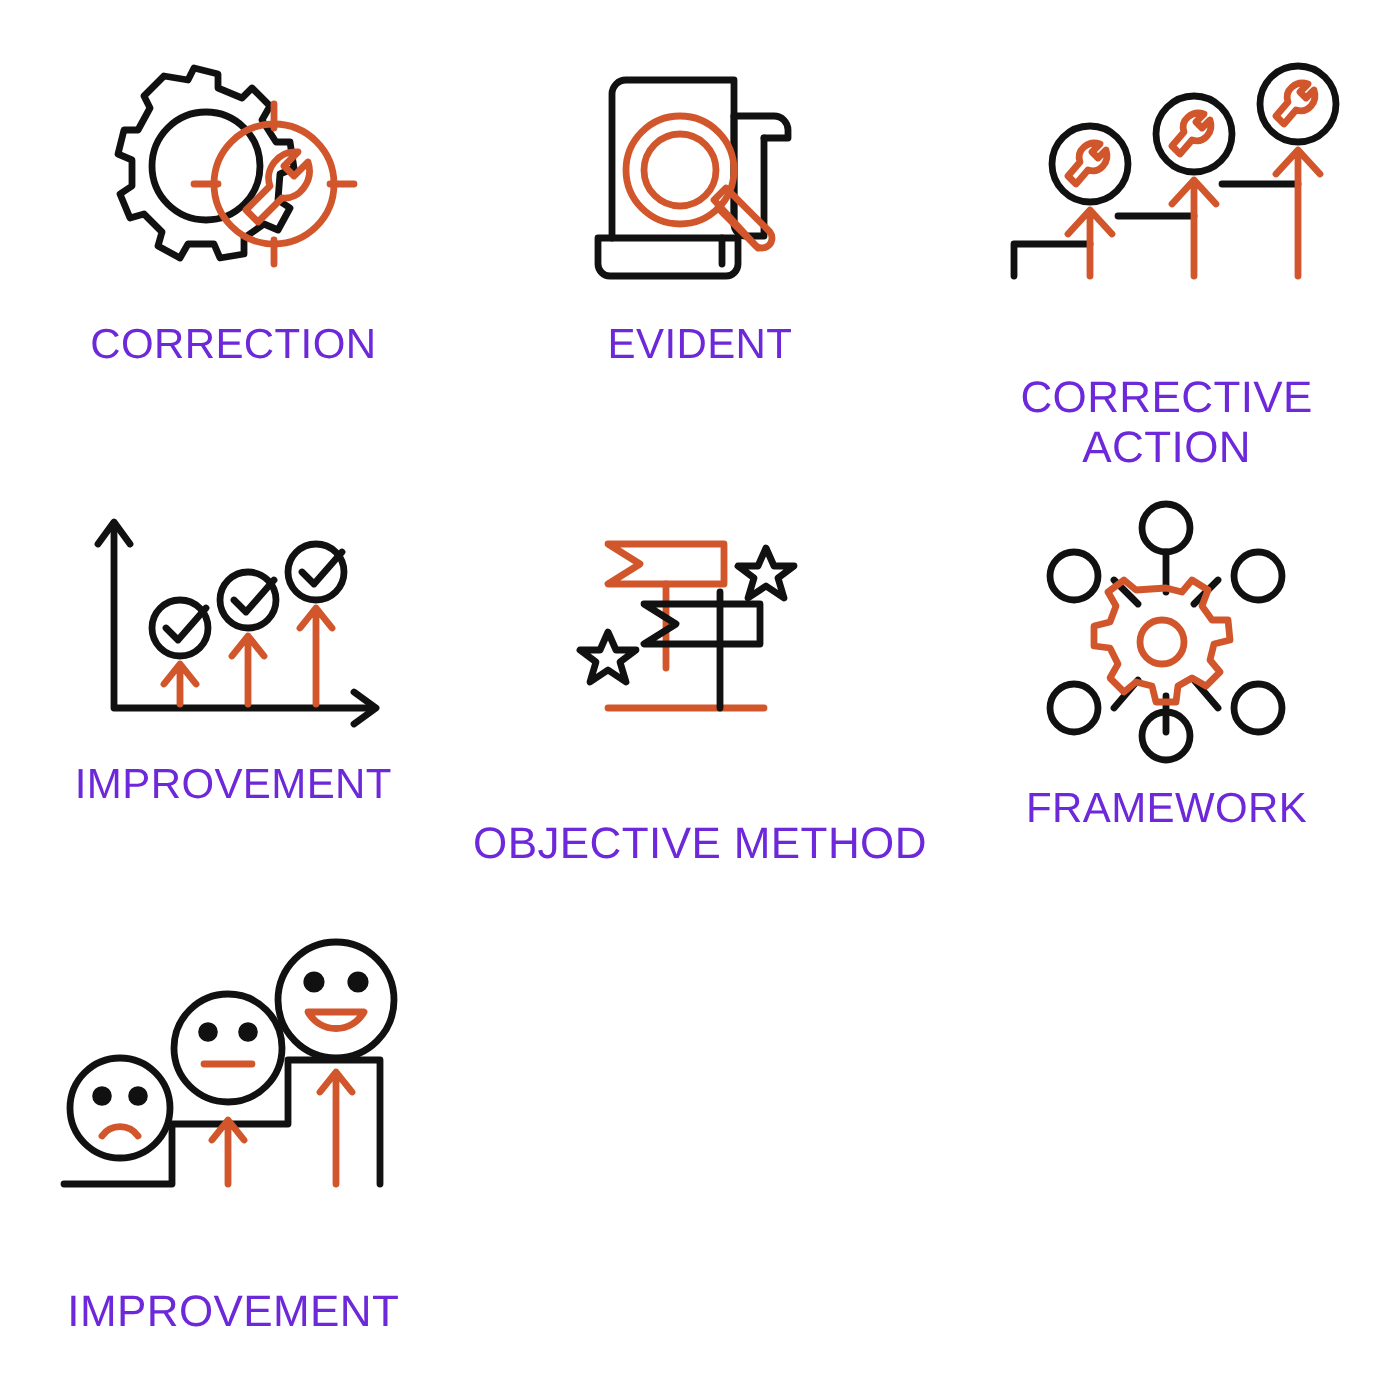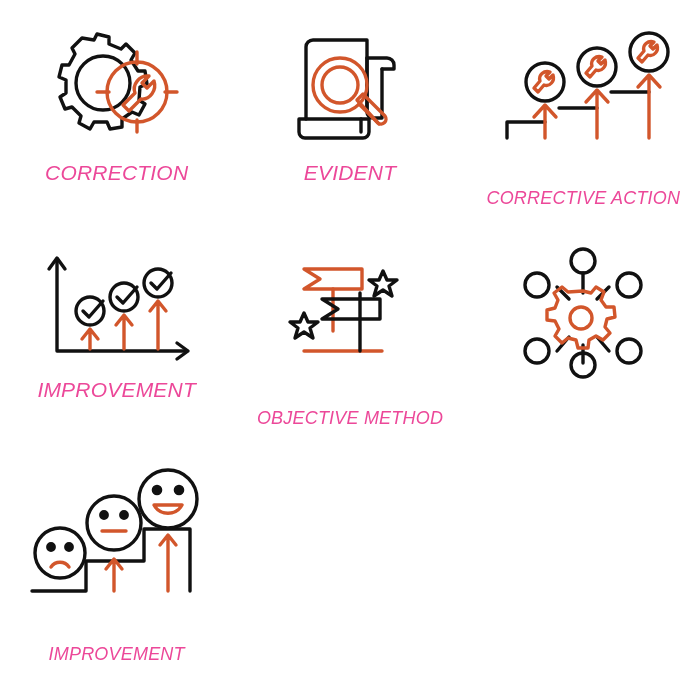--- a/index.html
+++ b/index.html
@@ -9,31 +9,31 @@
     overflow:hidden;
   }
   .sheet{width:700px;height:700px;display:grid;
     grid-template-columns:repeat(3,1fr);
     grid-template-rows:repeat(3,1fr);
   }
   .cell{position:relative;display:flex;flex-direction:column;
     align-items:center;justify-content:flex-start;}
   .art{display:block;}
   .label{
-    text-align:center;color:#ec4899;
+    text-align:center;color:#6d28d9;
     font-size:21px;line-height:25px;letter-spacing:0.2px;
-    white-space:pre-line;margin-top:4px;font-style:italic;
+    white-space:pre-line;margin-top:4px;
   }
   .r1 .art{margin-top:30px;}
   .r1 .label{margin-top:10px;}
   .r2 .art{margin-top:22px;}
   .r2 .label{margin-top:12px;}
   .r3 .art{margin-top:14px;}
   .r3 .label{margin-top:12px;}
-  .c3 .label{font-size:18px;margin-top:36px;}
+  .c3 .label{font-size:22px;margin-top:36px;}
   svg{overflow:visible;}
 </style>
 </head>
 <body>
 
 <div class="sheet">
 
   <div class="cell r1 c1">
     <svg class="art" width="160" height="120" viewBox="0 0 160 120">
       <g fill="none" stroke="#111111" stroke-width="3.4" stroke-linejoin="round" stroke-linecap="round">
@@ -140,20 +140,21 @@
         <circle cx="116" cy="38" r="12"></circle>
         <circle cx="24" cy="104" r="12"></circle>
         <circle cx="116" cy="104" r="12"></circle>
         <circle cx="70" cy="118" r="12"></circle>
       </g>
       <g fill="none" stroke="#D2562B" stroke-width="3.4" stroke-linejoin="round" stroke-linecap="round">
         <path d="M70 44 L78 46 L83 40 L91 45 L88 53 L93 60 L101 60 L102 70 L94 72 L92 80 L97 86 L90 93 L83 89 L76 93 L75 101 L65 101 L63 93 L55 91 L49 96 L42 89 L46 82 L42 74 L34 73 L34 63 L42 61 L45 53 L41 46 L49 40 L55 45 Z"></path>
         <circle cx="68" cy="71" r="11"></circle>
       </g>
     </svg>
+    <div class="label">FRAMEWORK</div>
   </div>
 
   <div class="cell r3 c3">
     <svg class="art" width="185" height="125" viewBox="0 0 185 125">
       <g fill="none" stroke="#111111" stroke-width="3.4" stroke-linejoin="round" stroke-linecap="round">
         <path d="M8 110 H62 V80 H120 V48 H166 V110"></path>
         <circle cx="36" cy="72" r="25"></circle>
         <circle cx="90" cy="42" r="27"></circle>
         <circle cx="144" cy="18" r="29"></circle>
         <circle cx="27" cy="66" r="3.2" fill="#111111"></circle>

